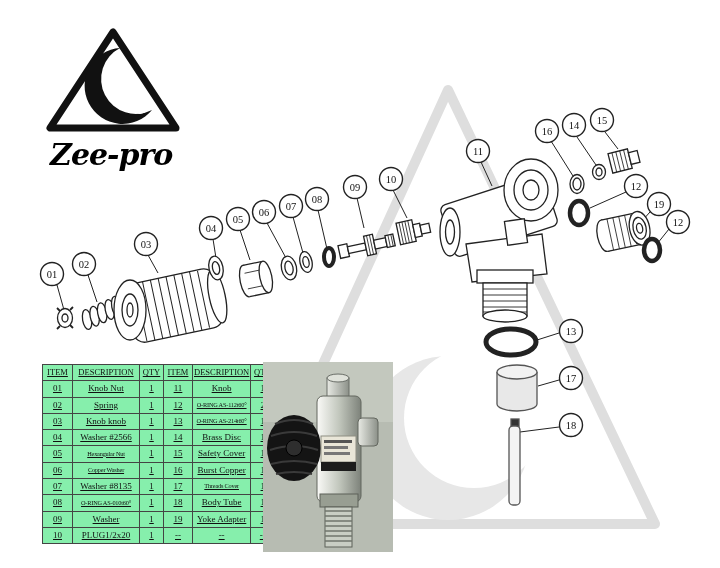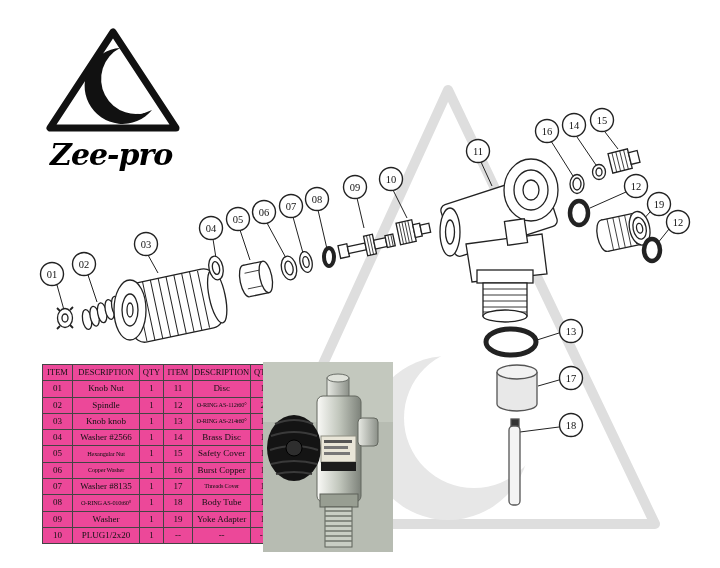--- a/index.html
+++ b/index.html
@@ -2,21 +2,21 @@
 <html><head>
 <meta charset="utf-8">
 <style>
   html,body{margin:0;padding:0;background:#fff;}
   .stage{position:relative;width:720px;height:568px;background:#fff;overflow:hidden;
          font-family:"Liberation Serif", serif;color:#111;}
   svg{display:block;}
   .diagram-svg{position:absolute;left:0;top:0;}
   
   table.parts{position:absolute;left:42px;top:364px;border-collapse:collapse;
-              background:#ec4899;font-family:"Liberation Serif", serif;}
+              background:#86efac;font-family:"Liberation Serif", serif;text-decoration:underline;}
   table.parts th, table.parts td{border:1px solid #444;text-align:center;
               padding:0 1px;height:15.3px;line-height:1.05;font-size:9px;font-weight:normal;
               white-space:nowrap;overflow:hidden;}
   table.parts th{font-size:8.5px;}
   table.parts .c0{width:27px}
   table.parts .c1{width:64px}
   table.parts .c2{width:21px}
   table.parts .c3{width:26px}
   table.parts .c4{width:54px}
   table.parts .c5{width:21px}
@@ -259,26 +259,26 @@
           <th class="c4">DESCRIPTION</th>
           <th class="c5">QTY</th>
         </tr>
       </thead>
     <tbody>
         <tr>
           <td class="c0">01</td>
           <td class="c1">Knob Nut</td>
           <td class="c2">1</td>
           <td class="c3">11</td>
-          <td class="c4">Disc</td>
+          <td class="c4">Knob</td>
           <td class="c5">1</td>
         </tr>
         <tr>
           <td class="c0">02</td>
-          <td class="c1">Spindle</td>
+          <td class="c1">Spring</td>
           <td class="c2">1</td>
           <td class="c3">12</td>
           <td class="c4 tiny">O-RING AS-112t60°</td>
           <td class="c5">2</td>
         </tr>
         <tr>
           <td class="c0">03</td>
           <td class="c1">Knob knob</td>
           <td class="c2">1</td>
           <td class="c3">13</td>

